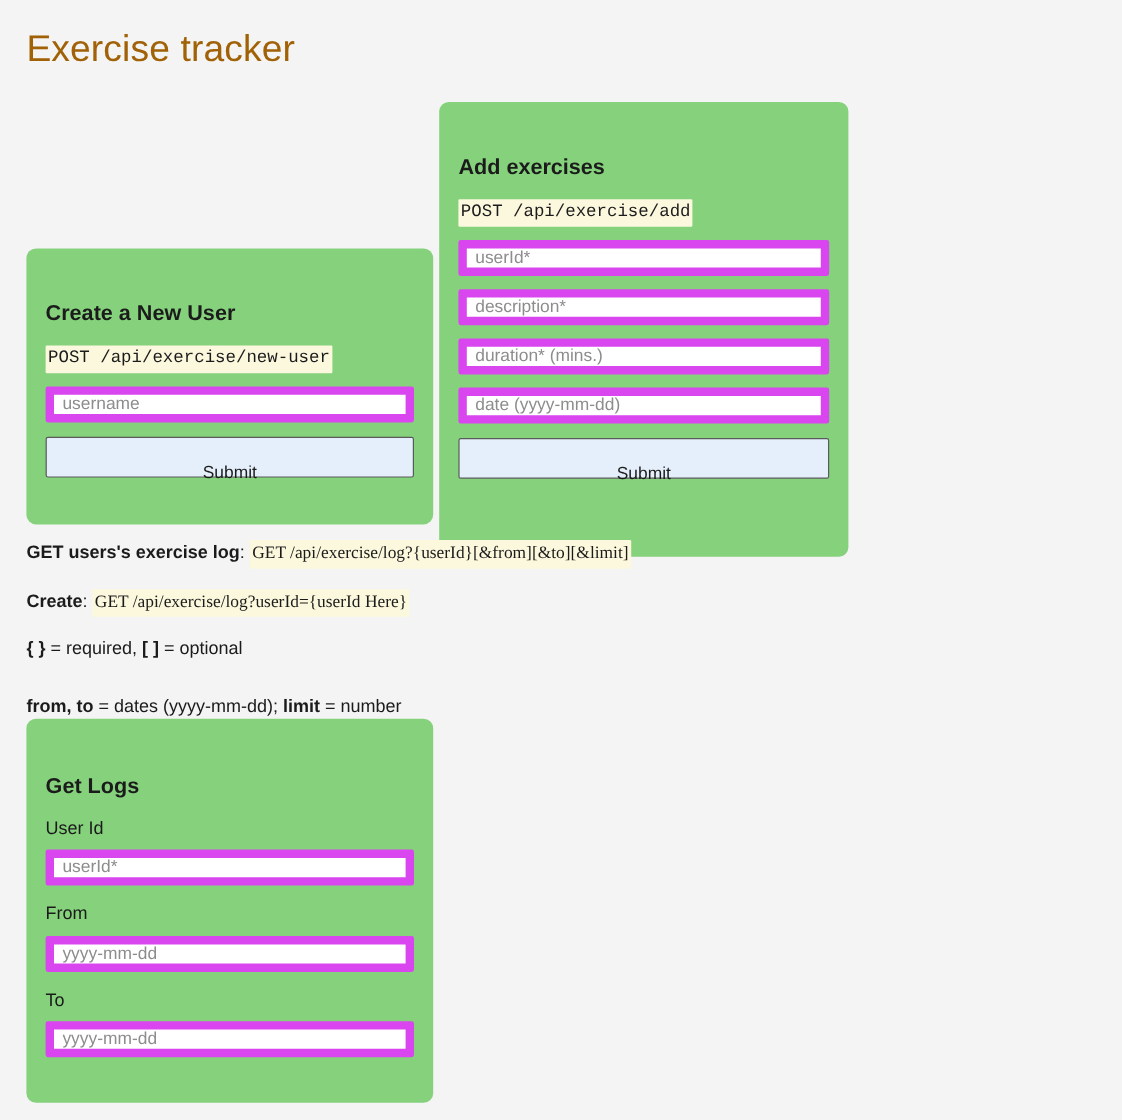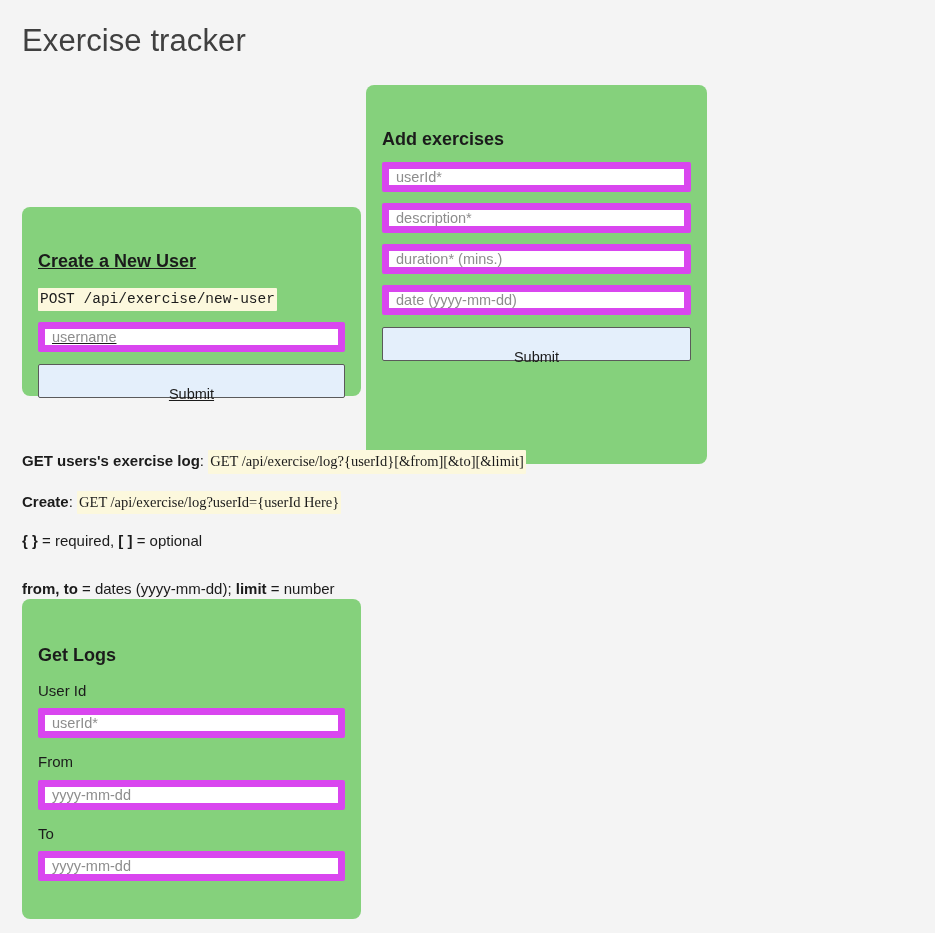--- a/index.html
+++ b/index.html
@@ -21,38 +21,37 @@
   }
 
   
   .page-title {
     position: absolute;
     left: 22px;
     top: 22px;
     font-size: 31px;
     font-weight: 400;
     letter-spacing: 0.1px;
-    color: #404040;
+    color: #a16207;
     margin: 0;
     line-height: 1.2;
   }
 
   
   .card {
     position: absolute;
     background: #85d17c;
     border-radius: 8px;
     padding: 16px 16px 18px 16px;
   }
   .card.create-user {
     left: 22px;
     top: 207px;
     width: 339px;
-    height: 189px;
-    text-decoration: underline;
+    height: 230px;
   }
   .card.add-exercises {
     left: 366px;
     top: 85px;
     width: 341px;
     height: 379px;
   }
   .card.get-logs {
     left: 22px;
     top: 599px;
@@ -149,20 +148,23 @@
 </style>
 </head>
 <body>
 
 <div class="page">
 
   <h1 class="page-title">Exercise tracker</h1>
 
   <div class="card add-exercises">
     <h2 class="card-title">Add exercises</h2>
+    <div class="chip-row">
+      <span class="code-chip">POST /api/exercise/add</span>
+    </div>
     <input class="field" type="text" placeholder="userId*" style="">
     <input class="field" type="text" placeholder="description*" style="">
     <input class="field" type="text" placeholder="duration* (mins.)" style="">
     <input class="field" type="text" placeholder="date (yyyy-mm-dd)" style="">
     <button class="submit-btn">Submit</button>
   </div>
 
   <div class="card create-user">
     <h2 class="card-title">Create a New User</h2>
     <div class="chip-row">

